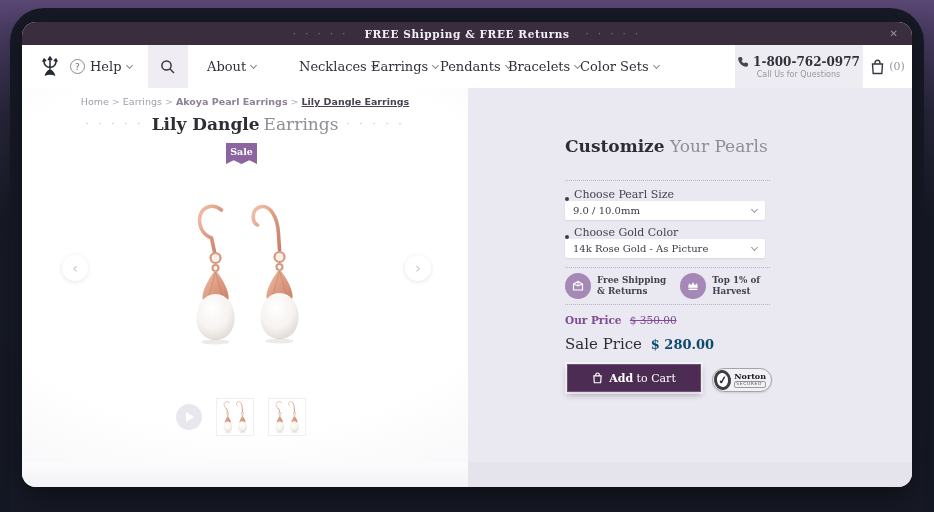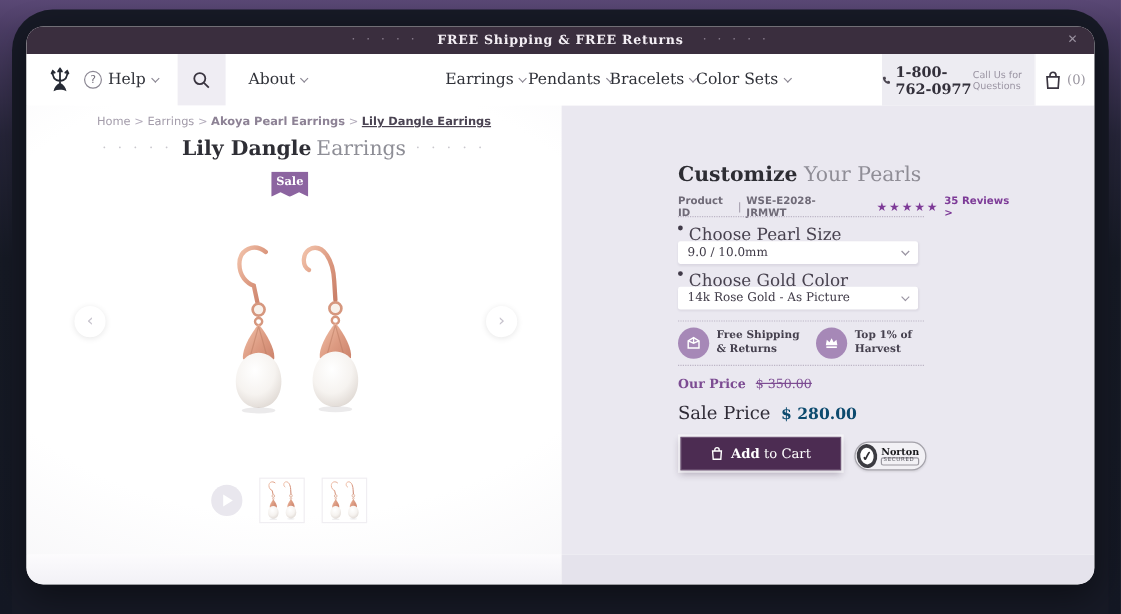--- a/index.html
+++ b/index.html
@@ -15,21 +15,21 @@
   .banner .bdots{color:#8d8292;font-size:10px;letter-spacing:3px;}
   .banner .bclose{position:absolute;right:14px;top:0;height:23px;display:flex;align-items:center;color:#9b93a1;font-size:10px;cursor:pointer;font-family:"DejaVu Sans",sans-serif;}
   
   .nav{height:43px;background:#fff;position:relative;font-size:13px;color:#2f3138;}
   .nav .nitem{position:absolute;top:0;height:43px;display:flex;align-items:center;gap:5px;cursor:pointer;}
   .chev{width:5px;height:5px;border-right:1.4px solid #8b8793;border-bottom:1.4px solid #8b8793;
     display:inline-block;transform:rotate(45deg);margin-top:-3px;}
   .searchbox{position:absolute;left:126px;top:0;width:40px;height:43px;background:#efedf3;display:flex;align-items:center;justify-content:center;cursor:pointer;}
   .helpq{width:15px;height:15px;border:1.3px solid #8b8793;border-radius:50%;display:flex;align-items:center;justify-content:center;
     font-size:9px;color:#6f6a77;font-family:"DejaVu Sans",sans-serif;}
-  .phonebox{position:absolute;left:713px;top:0;width:127px;height:43px;background:#edecf2;display:flex;align-items:center;justify-content:center;cursor:pointer;}
+  .phonebox{position:absolute;left:713px;top:0;width:127px;height:43px;background:#edecf2;display:flex;flex-direction:column;align-items:center;justify-content:center;cursor:pointer;}
   .phonebox .pnum{font-size:12px;font-weight:bold;color:#33303b;display:flex;align-items:center;gap:4px;}
   .phonebox .psub{font-size:8px;color:#9b95a3;font-family:"DejaVu Sans",sans-serif;margin-top:1px;}
   .cartbox{position:absolute;left:840px;top:0;width:50px;height:43px;display:flex;align-items:center;justify-content:center;gap:4px;border-left:1px solid #f1eff4;cursor:pointer;}
   .cartbox .ccount{color:#9a96a0;font-size:11px;}
   
   .content{position:relative;height:374px;display:flex;}
   .left-panel{position:relative;width:446px;background:radial-gradient(120% 95% at 50% 42%, #ffffff 52%, #f1f0f4 100%);}
   .right-panel{position:relative;flex:1;background:#eae8f0;}
   
   .breadcrumb{position:absolute;top:8px;left:0;right:0;text-align:center;font-size:9.5px;
@@ -54,21 +54,21 @@
   .thumb{width:38px;height:38px;background:#fff;border:1px solid #f0eef2;display:flex;align-items:center;justify-content:center;cursor:pointer;}
   
   .rp{position:absolute;left:97px;}
   .cust-head{top:48px;font-size:17px;}
   .cust-head .hbold{font-weight:bold;color:#2d2d33;}
   .cust-head .hlight{color:#8f8d96;}
   .pid-row{top:75px;font-family:"DejaVu Sans",sans-serif;font-size:8.5px;color:#6f6a77;font-weight:bold;display:flex;align-items:center;width:280px;}
   .pid-row .stars{color:#7d3a97;font-size:10px;letter-spacing:1.5px;margin-left:26px;font-weight:normal;}
   .pid-row .reviews{color:#7d3a97;font-size:8.5px;font-weight:bold;margin-left:4px;cursor:pointer;}
   .dotsep{position:absolute;left:97px;width:205px;border-top:1px dotted #bcb5c5;}
-  .optlabel{font-size:14px;color:#48424f;display:flex;align-items:flex-start;gap:5px;}
+  .optlabel{font-size:11px;color:#48424f;display:flex;align-items:flex-end;gap:5px;}
   .optlabel .bullet{width:4px;height:4px;border-radius:50%;background:#403a48;display:inline-block;}
   .selectbox{position:absolute;left:97px;width:200px;height:19px;background:#fff;border-radius:2px;
     box-shadow:0 1px 2px rgba(40,30,60,.08);display:flex;align-items:center;justify-content:space-between;
     padding:0 8px;font-size:10px;color:#3f3a47;cursor:pointer;}
   .selectbox .chev{border-color:#9a94a2;}
   .badges{top:185px;display:flex;gap:14px;width:330px;}
   .badge{display:flex;align-items:center;gap:6px;}
   .badge .bcirc{width:26px;height:26px;border-radius:50%;background:#a688b7;display:flex;align-items:center;justify-content:center;flex:none;}
   .badge .btxt{font-size:8.8px;color:#45404e;line-height:1.25;font-weight:bold;}
   .price-area{top:224px;width:300px;font-size:10.5px;}
@@ -161,20 +161,24 @@
       <div class="searchbox">
         <svg width="16" height="16" viewBox="0 0 16 16">
           <circle cx="6.5" cy="6.5" r="4.6" fill="none" stroke="#3a3540" stroke-width="1.5"></circle>
           <line x1="10" y1="10" x2="14" y2="14" stroke="#3a3540" stroke-width="1.5"></line>
         </svg>
       </div>
       <div class="nitem" style="left:185px">
         <span>About</span>
           <span class="chev"></span>
       </div>
+      <div class="nitem" style="left:277px">
+        <span>Necklaces</span>
+          <span class="chev"></span>
+      </div>
       <div class="nitem" style="left:349px">
         <span>Earrings</span>
           <span class="chev"></span>
       </div>
       <div class="nitem" style="left:418px">
         <span>Pendants</span>
           <span class="chev"></span>
       </div>
       <div class="nitem" style="left:486px">
         <span>Bracelets</span>
@@ -237,27 +241,20 @@
             <svg viewBox="12 0 115 148" width="30" height="34">
                 <use href="#earring-pair"></use>
               </svg>
           </div>
         </div>
       </div>
 
       <div class="right-panel">
         <div class="rp cust-head">
           <span class="hbold">Customize</span><span class="hlight"> Your Pearls</span>
-        </div>
-        <div class="rp pid-row">
-          <span>Product ID</span>
-          <span style="margin:0 4px;color:#aaa4b2">  |  </span>
-          <span>WSE-E2028-JRMWT</span>
-          <span class="stars">★★★★★</span>
-          <span class="reviews">35 Reviews &gt;</span>
         </div>
         <div class="dotsep" style="top:92px"></div>
 
         <div class="rp optlabel" style="top:100px">
           <span class="bullet"></span>
           <span>Choose Pearl Size</span>
         </div>
         <div class="selectbox" style="top:113px">
           <span>9.0 / 10.0mm</span>
           <span class="chev"></span>

